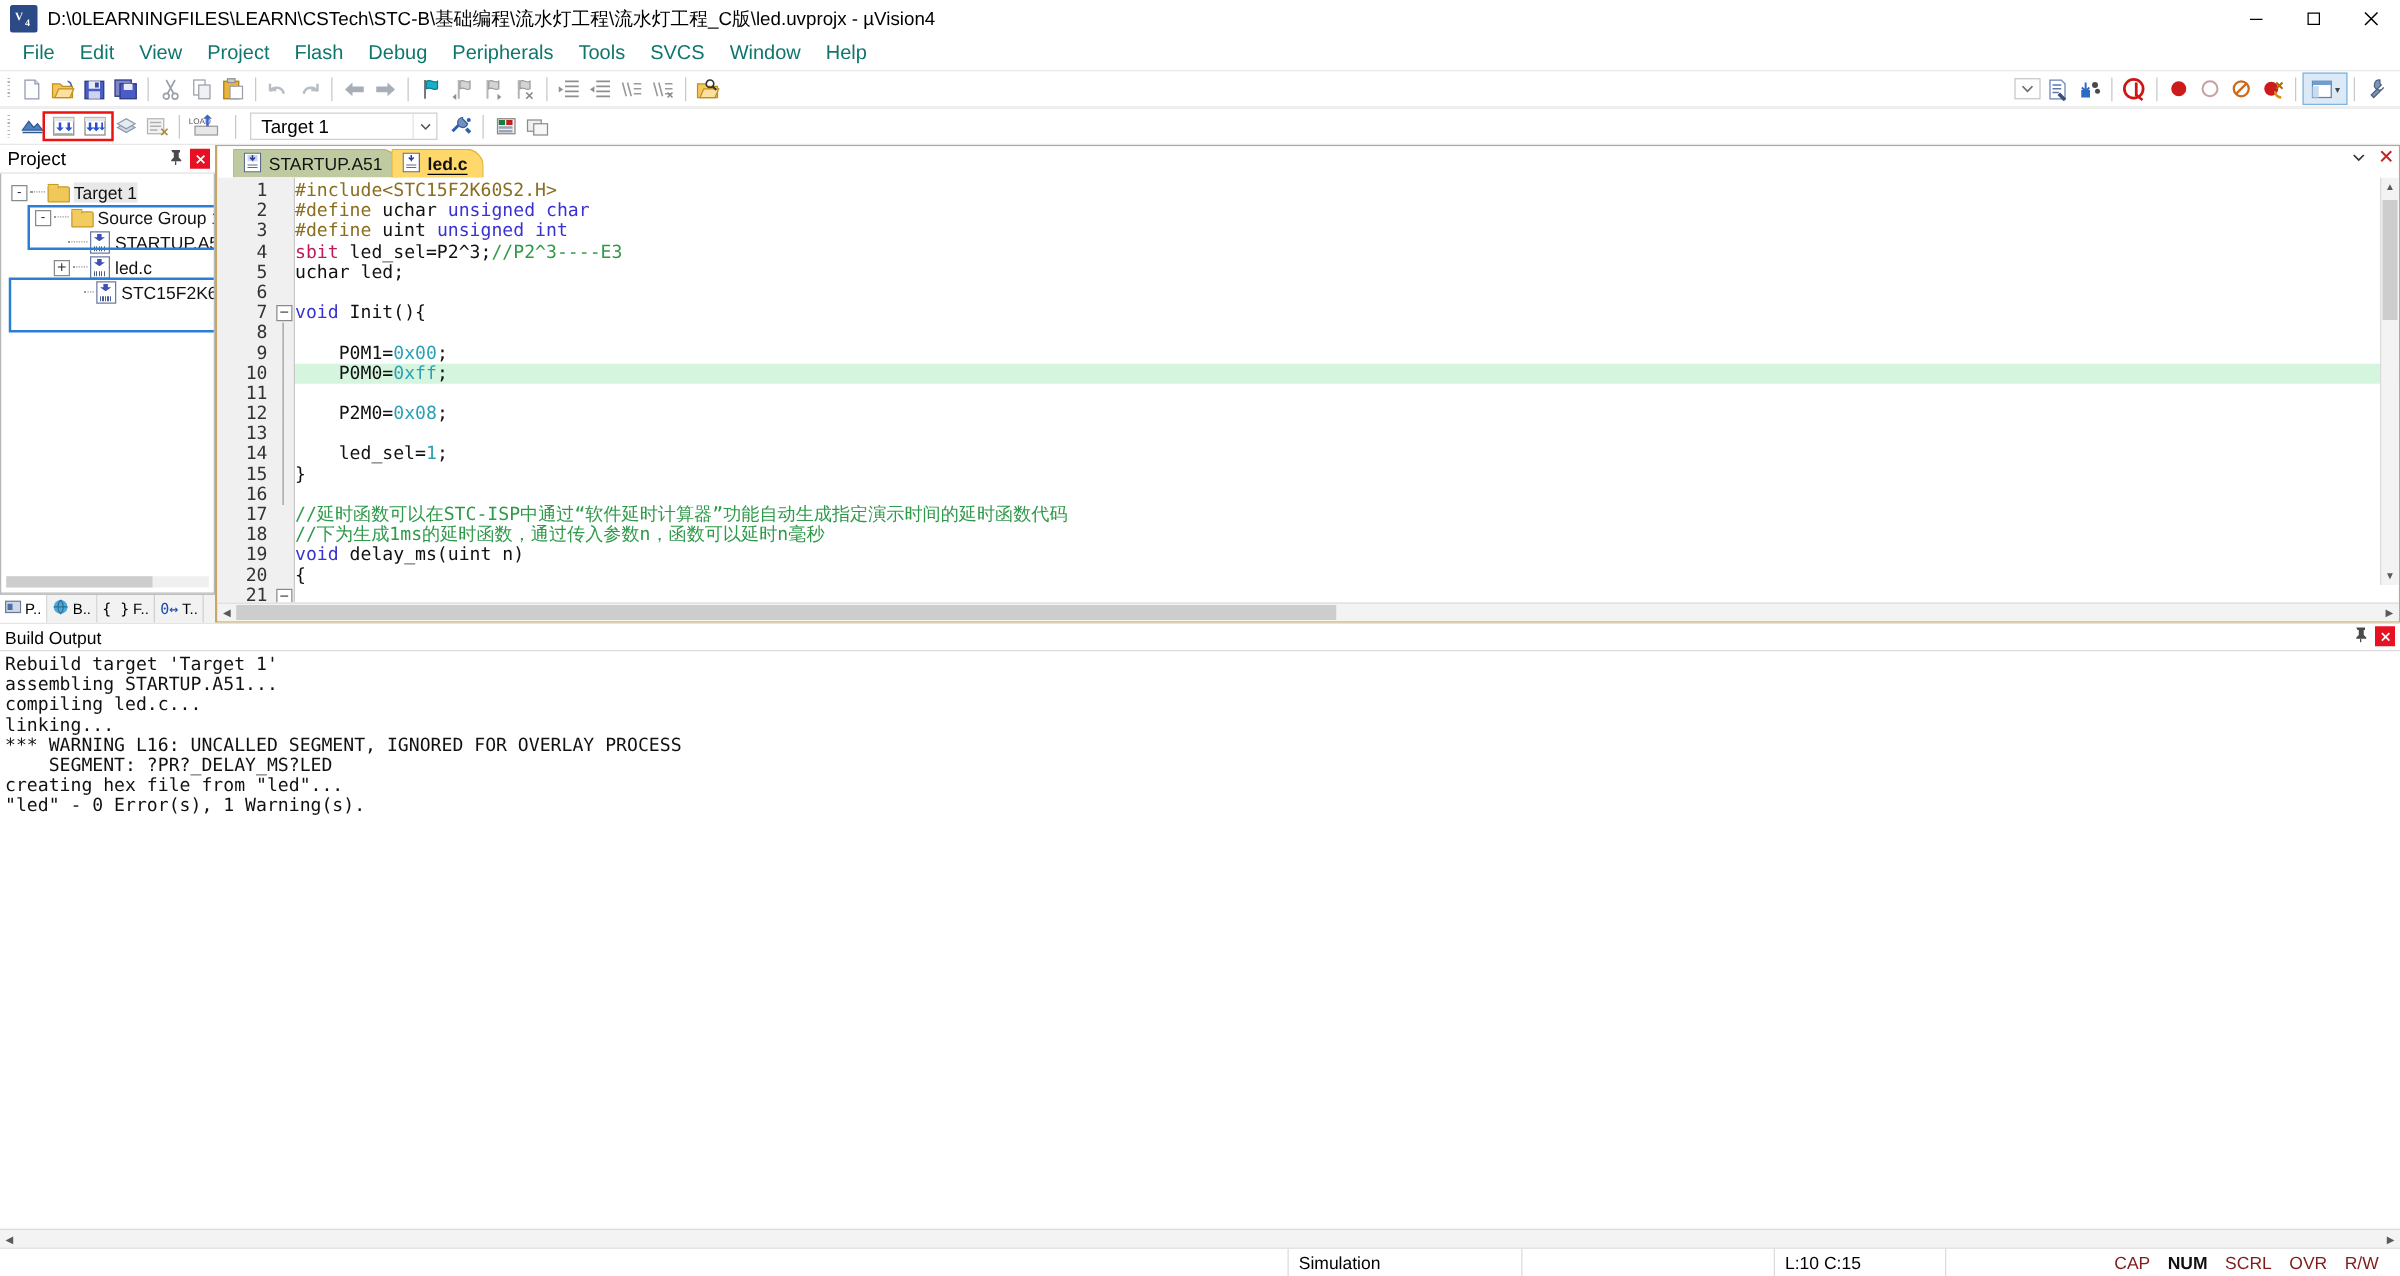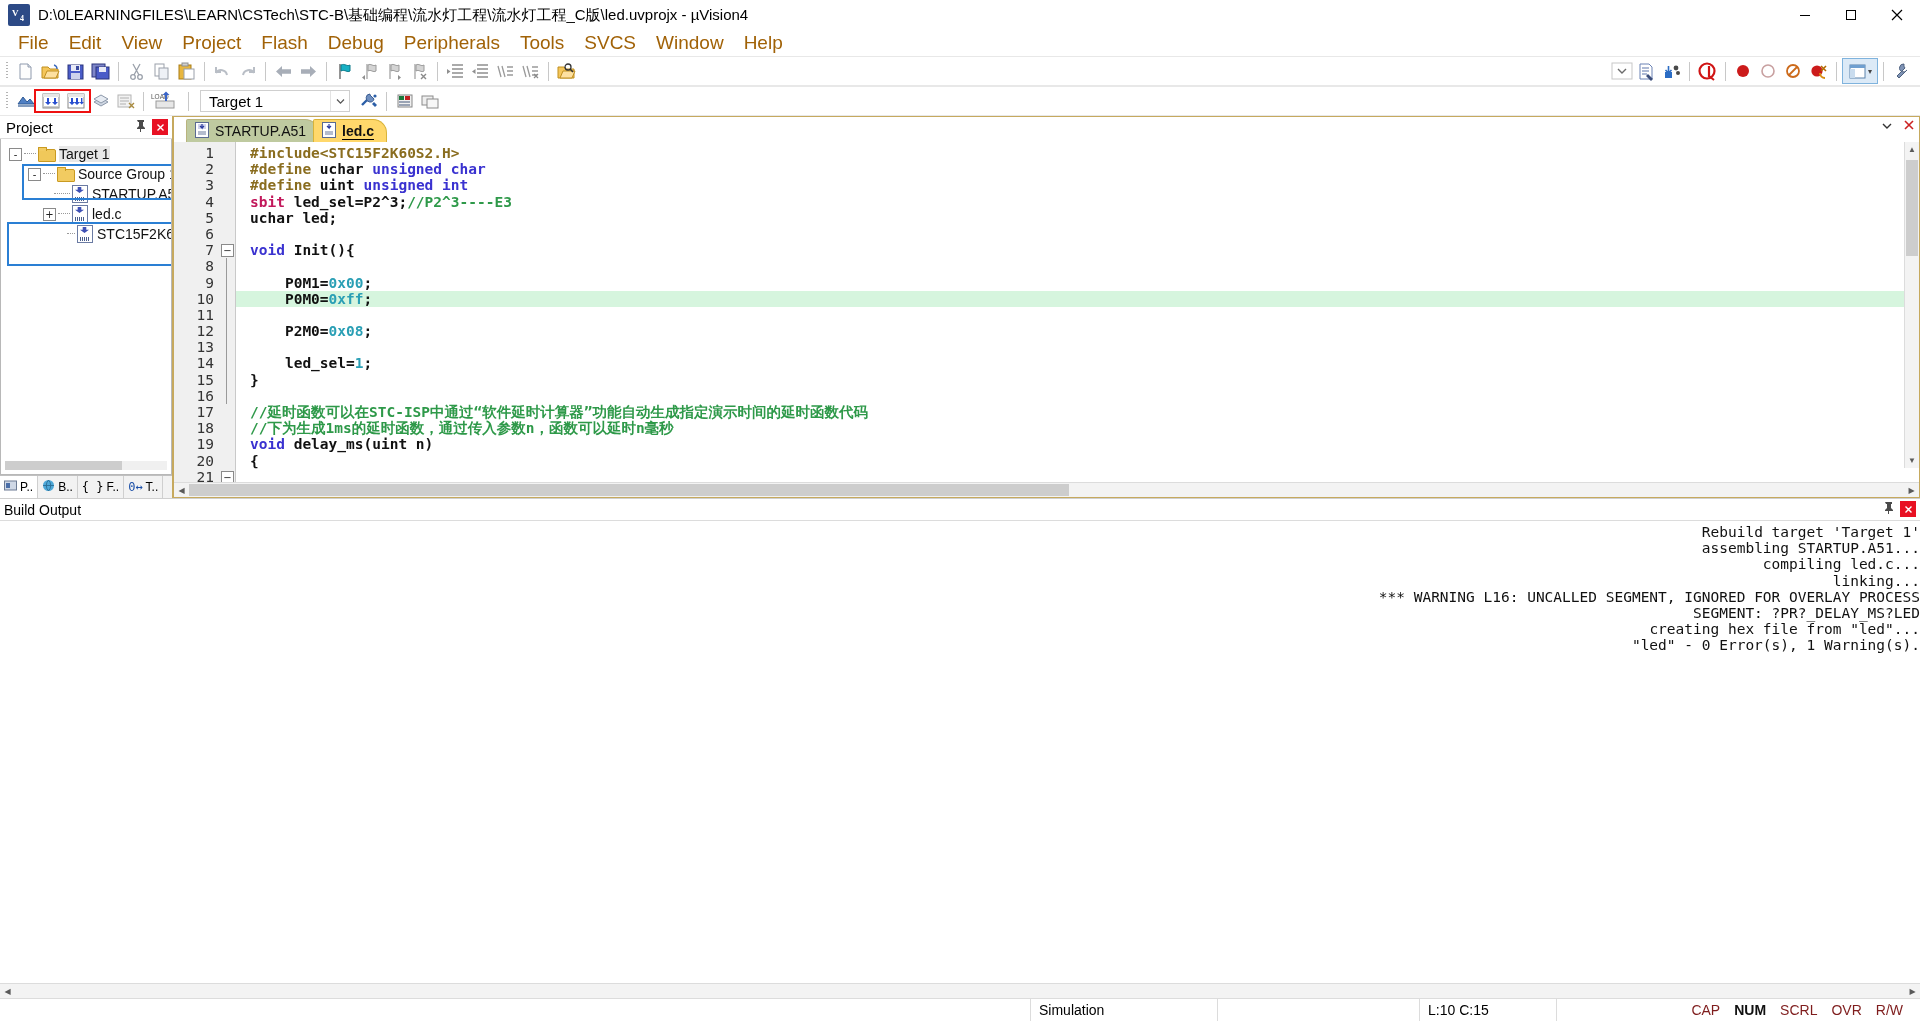--- a/index.html
+++ b/index.html
@@ -21,21 +21,21 @@
            font-family:"Liberation Serif",serif;position:relative;}
   .tb-icon:after{content:"";position:absolute;right:2px;bottom:1px;width:0;height:0;}
   .tb-title{font-size:15px;color:#000;white-space:nowrap;letter-spacing:0px;}
   .tb-win{position:absolute;right:0;top:0;height:30px;display:flex;}
   .tb-btn{width:46px;height:30px;display:flex;align-items:center;justify-content:center;font-size:15px;color:#000;}
   .tb-btn.close{font-size:19px;}
   .tb-btn svg{display:block;}
 
   
   .menubar{height:26px;display:flex;align-items:center;background:#ffffff;flex:0 0 26px;padding-left:8px;}
-  .menu-item{padding:3px 10px;font-size:19px;color:#a16207;white-space:nowrap;}
+  .menu-item{padding:3px 10px;font-size:16px;color:#0f766e;white-space:nowrap;}
 
   
   .toolbar{height:28px;display:flex;align-items:center;background:#ffffff;border-top:1px solid #e8e8e8;
            border-bottom:1px solid #e8e8e8;flex:0 0 28px;}
   .grip{width:8px;height:22px;margin:0 2px 0 3px;position:relative;}
   .grip:before{content:"";position:absolute;left:3px;top:2px;width:2px;height:18px;
       background-image:repeating-linear-gradient(to bottom,#b4b4b4 0 1px,transparent 1px 3px);}
   .tbtn{width:25px;height:24px;display:flex;align-items:center;justify-content:center;position:relative;flex:0 0 25px;}
   .tsep{width:1px;height:19px;background:#c8c8c8;margin:0 5px;flex:0 0 1px;}
   .tgap{flex:0 0 6px;}
@@ -102,21 +102,21 @@
   .gutter{width:45px;flex:0 0 45px;background:#f0f0f0;text-align:right;padding-top:3px;
           font-family:"DejaVu Sans Mono","Liberation Mono",monospace;font-size:14.5px;color:#333;}
   .gutter div{height:16.2px;line-height:16.2px;padding-right:5px;}
   .foldbar{width:16px;flex:0 0 16px;background:#f0f0f0;border-right:1px solid #c9c9c9;padding-top:3px;position:relative;}
   .foldbar div{height:16.2px;position:relative;}
   .fold-min{position:absolute;left:2px;top:2px;width:11px;height:11px;border:1px solid #8a8a8a;background:#fff;
      display:flex;align-items:center;justify-content:center;font-size:10px;line-height:9px;color:#222;font-family:"DejaVu Sans",sans-serif;}
   .fold-line{position:absolute;left:7px;top:0;bottom:0;border-left:1px solid #9a9a9a;}
   .codearea{flex:1 1 auto;padding-top:3px;font-family:"DejaVu Sans Mono","Liberation Mono",monospace;
             font-size:14.5px;min-width:0;position:relative;overflow:hidden;}
-  .cline{height:16.2px;line-height:16.2px;white-space:pre;padding-left:14px;font-weight:bold;}
+  .cline{height:16.2px;line-height:16.2px;white-space:pre;padding-left:0;}
   .cline.hl{background:#d6f5de;}
   .k-pre{color:#8a6d1f;}      
   .k-kw{color:#3a32d0;}       
   .k-sbit{color:#c2185b;}     
   .k-num{color:#2a9fb5;}      
   .k-cmt{color:#2e9949;}      
   .k-txt{color:#111;}
 
   .vscroll{position:absolute;right:0;top:0;bottom:14px;width:14px;background:#f3f3f3;border-left:1px solid #dcdcdc;}
   .vscroll .thumb{position:absolute;top:18px;left:1px;width:12px;height:96px;background:#cdcdcd;}
@@ -131,21 +131,21 @@
 
   
   .build{flex:1 1 auto;display:flex;flex-direction:column;min-height:0;background:#fff;border-top:1px solid #cfcfcf;}
   .build-head{height:21px;display:flex;align-items:center;font-size:14px;padding-left:4px;position:relative;
               background:#ffffff;border-bottom:1px solid #dcdcdc;flex:0 0 21px;}
   .build-head .pin{position:absolute;right:26px;top:2px;font-size:13px;}
   .build-head .cls{position:absolute;right:4px;top:2px;width:16px;height:16px;background:#e81123;color:#fff;
                    display:flex;align-items:center;justify-content:center;font-size:11px;line-height:1;}
   .build-body{flex:1 1 auto;overflow:hidden;font-family:"DejaVu Sans Mono","Liberation Mono",monospace;
               font-size:14.5px;padding:3px 0 0 4px;min-height:0;background:#fff;}
-  .bline{height:16.2px;line-height:16.2px;white-space:pre;color:#111;text-align:right;}
+  .bline{height:16.2px;line-height:16.2px;white-space:pre;color:#111;}
   .build-hscroll{height:14px;background:#f3f3f3;border-top:1px solid #dcdcdc;position:relative;flex:0 0 14px;}
   .build-hscroll .lf,.build-hscroll .rt{position:absolute;top:0;width:15px;height:14px;display:flex;
      align-items:center;justify-content:center;font-size:8px;color:#5a5a5a;}
   .build-hscroll .lf{left:0;} .build-hscroll .rt{right:0;}
 
   
   .status{height:22px;flex:0 0 22px;display:flex;align-items:center;background:#ffffff;font-size:14px;
           border-top:1px solid #dcdcdc;position:relative;}
   .st-cell{height:22px;display:flex;align-items:center;padding:0 8px;border-left:1px solid #dcdcdc;white-space:nowrap;}
   .st-flag{padding:0 7px;color:#7f1d1d;}

